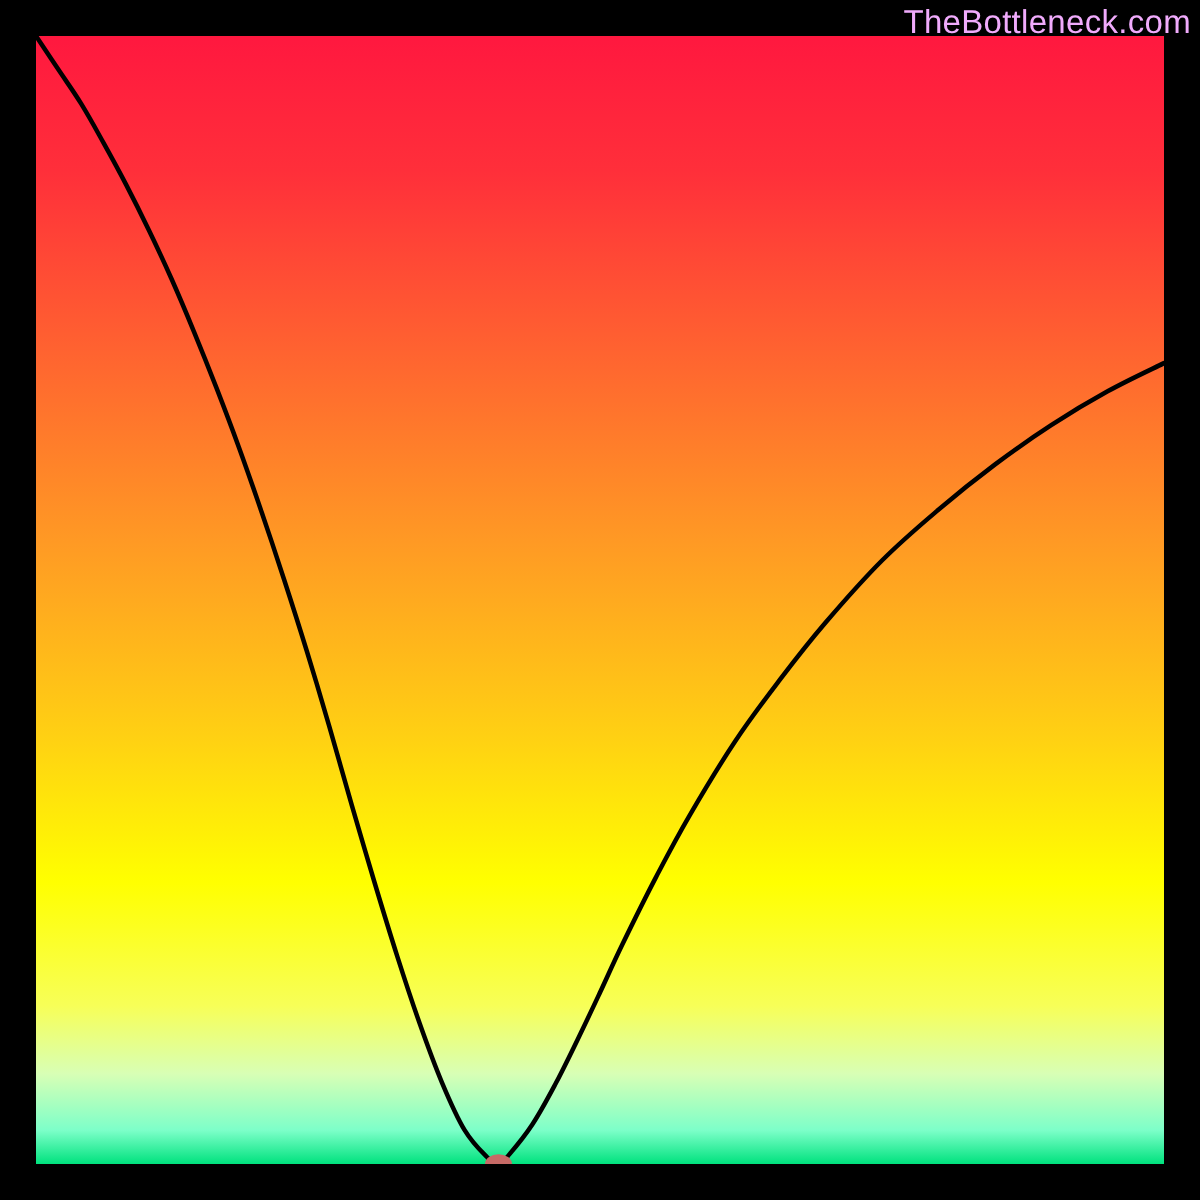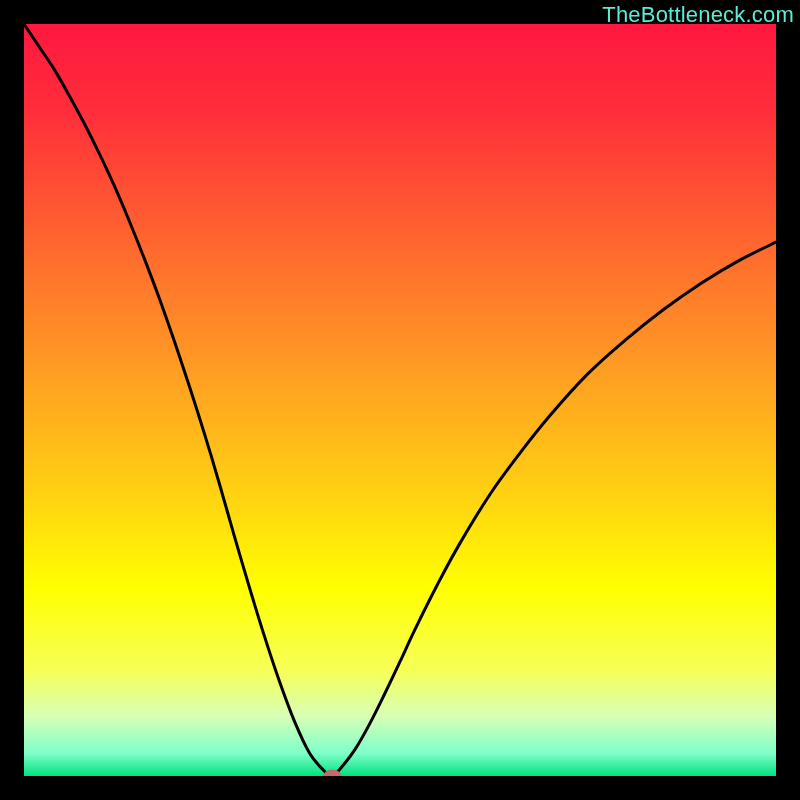--- a/index.html
+++ b/index.html
@@ -23,21 +23,21 @@
     position: absolute;
     left: 0;
     top: 0;
     width: 752px;
     height: 752px;
   }
   .watermark {
     position: absolute;
     top: 2px;
     right: 6px;
-    color: #5eead4;
+    color: #f0abfc;
     font-size: 22px;
     letter-spacing: 0.2px;
     font-weight: 400;
   }
 </style>
 </head>
 <body>
 
 <div class="frame">
   <svg class="plot" viewBox="0 0 752 752" preserveAspectRatio="none">

